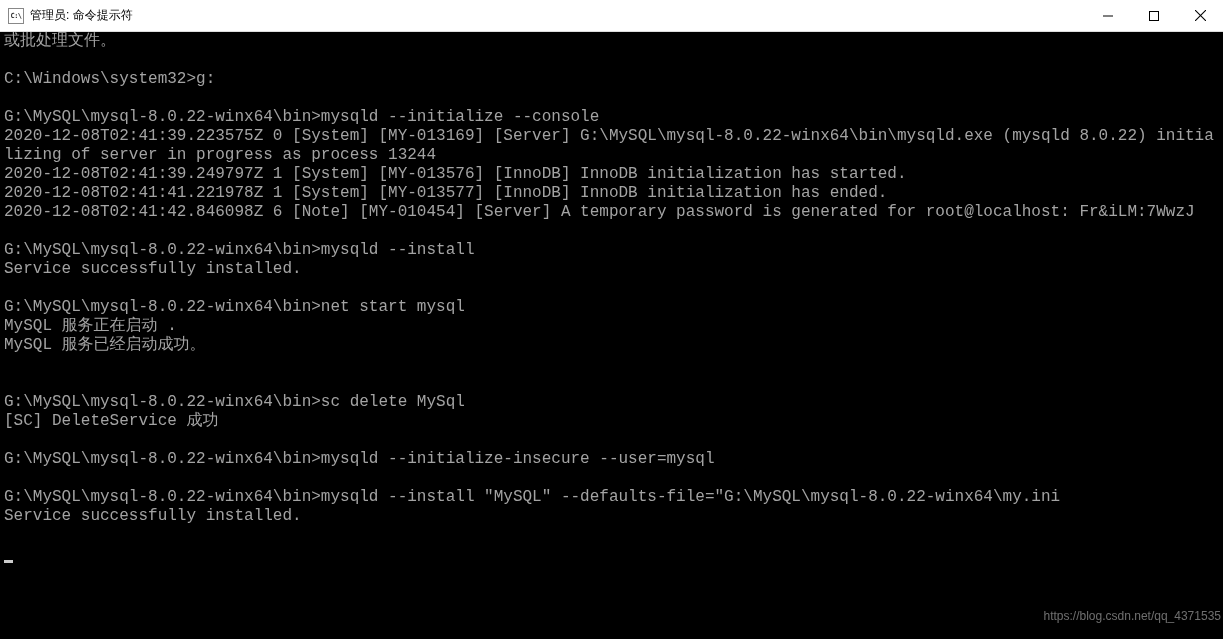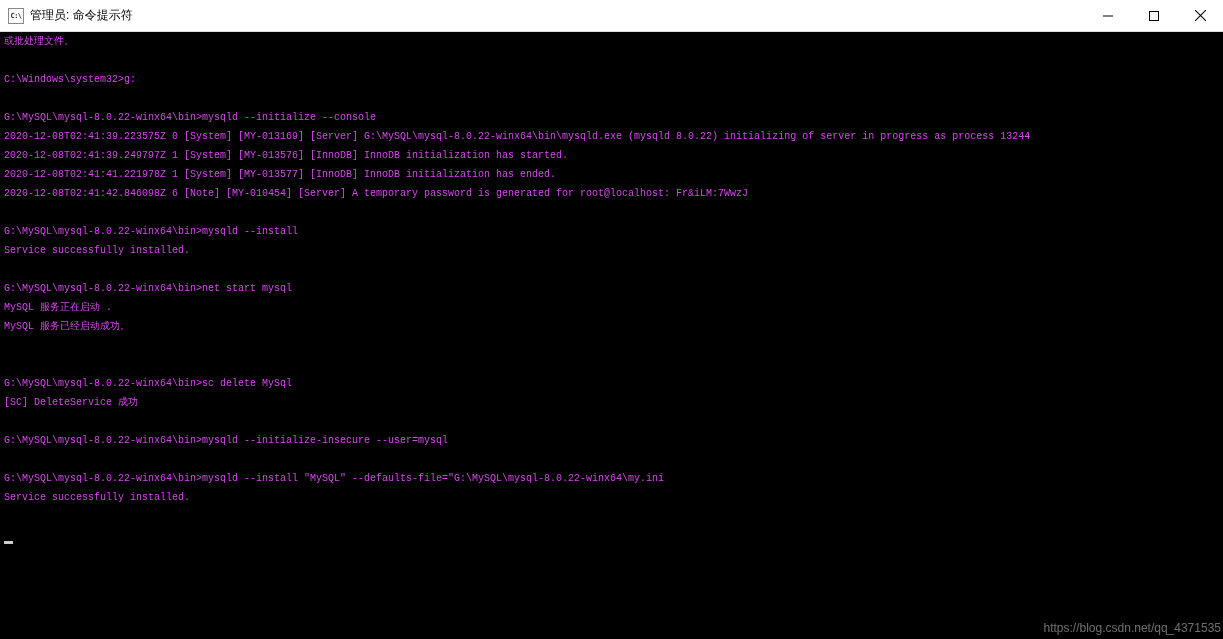--- a/index.html
+++ b/index.html
@@ -49,42 +49,42 @@
       align-items: center;
       justify-content: center;
       font-size: 10px;
       color: #000;
       font-family: "Segoe MDL2 Assets", sans-serif;
     }
     .titlebar-btn svg { width: 10px; height: 10px; }
     .titlebar-btn.close svg { width: 11px; height: 11px; }
     .terminal {
       background: #000;
-      color: #d946ef;
+      color: #a3a3a3;
       font-family: "NSimSun", "SimSun", "Consolas", "Courier New", monospace;
-      font-size: 10px;
+      font-size: 16px;
       line-height: 19px;
       padding: 0 4px;
       white-space: pre-wrap;
       word-break: break-all;
       height: calc(100% - 32px);
       overflow: hidden;
     }
     .cursor {
       display: inline-block;
       width: 9px;
       height: 3px;
       background: #ccc;
       vertical-align: bottom;
       margin-bottom: 1px;
     }
     .watermark {
       position: absolute;
       right: 2px;
-      bottom: 4px;
+      bottom: 16px;
       color: rgba(200,200,200,0.55);
       font-size: 12px;
       font-family: Arial, sans-serif;
     }
   </style>
 </head>
 <body>
 
 <div class="titlebar">
   <div class="titlebar-icon">C:\</div>

